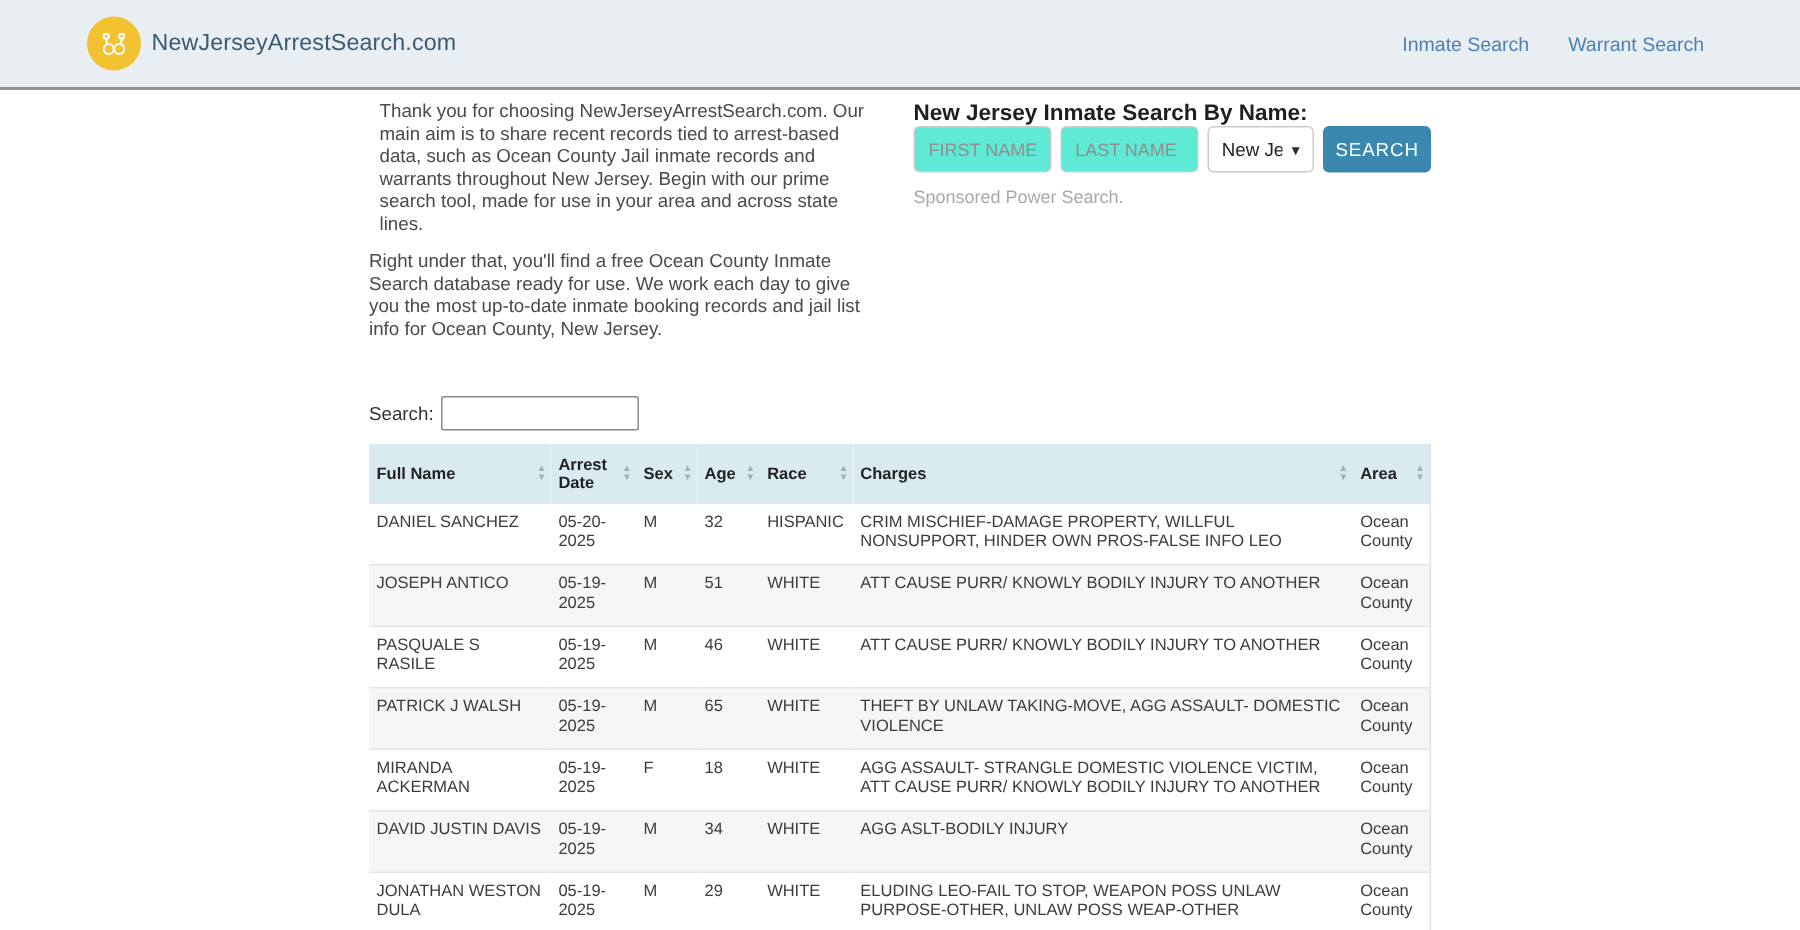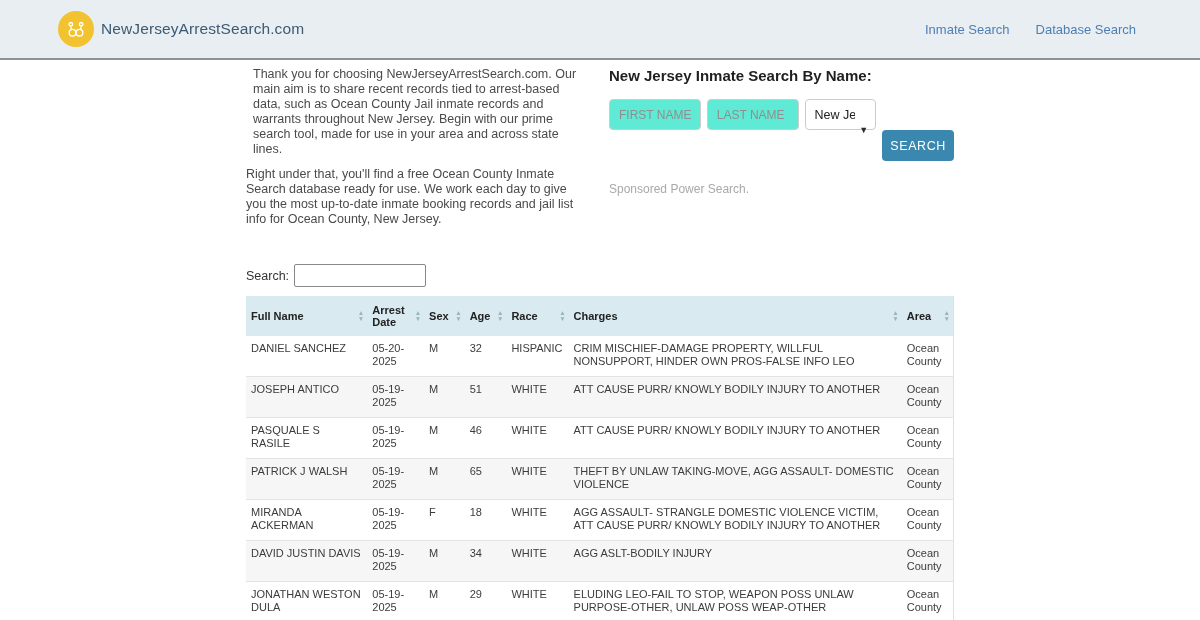--- a/index.html
+++ b/index.html
@@ -27,21 +27,21 @@
   
   .container { width: 708px; margin: 0 auto; padding-top: 7px; }
   .top-cols { display: flex; gap: 24px; }
   .intro-col { flex: 1 1 50%; }
   .form-col { flex: 0 0 345px; }
 
   .intro-title { font-size: 18px; font-weight: 400; color: #3a3a3a; margin-bottom: 9px; }
   .intro-col p { font-size: 12.5px; line-height: 15px; color: var(--text_body, #4a4a4a); margin-bottom: 10px; }
   .intro-col p.indent { margin-left: 7px; }
 
-  .form-heading { font-size: 15px; font-weight: bold; color: #1f1f1f; margin-bottom: 15px; }
+  .form-heading { font-size: 15px; font-weight: bold; color: #1f1f1f; }
   .form-row { display: flex; gap: 6px; }
   .form-row .field { flex: 1 1 0; min-width: 0; }
   .text-field {
     width: 100%; height: 31px; border: 1px solid #cccccc; border-radius: 4px;
     padding: 0 9px; font-size: 12px; color: #333; background: #5eead4;
     font-family: "Liberation Sans", sans-serif;
   }
   .text-field::placeholder { color: #8f8f8f; font-size: 12px; }
   .select-wrap { position: relative; flex: 1 1 0; min-width: 0; }
   .state-select {
@@ -52,23 +52,22 @@
   }
   .select-caret {
     position: absolute; right: 8px; top: 50%; transform: translateY(-46%);
     font-size: 9px; color: #2b2b2b; pointer-events: none;
   }
   .search-btn {
     flex: 1 1 0; min-width: 0; height: 31px; border: none; border-radius: 4px;
     background: var(--button_bg, #3a87b0); color: var(--button_text, #fff);
     font-size: 12.5px; letter-spacing: 0.6px; cursor: pointer;
     font-family: "Liberation Sans", sans-serif;
-    margin-top: 31px;
-  }
-  .sponsored { margin-top: 21px; font-size: 12px; color: var(--muted, #a9a9a9); }
+  }
+  .sponsored { margin-top: 9px; font-size: 12px; color: var(--muted, #a9a9a9); }
 
   
   .table-controls {
     margin-top: 27px; display: flex; justify-content: space-between; align-items: center;
   }
   .entries { display: flex; align-items: center; gap: 6px; font-size: 12.5px; color: #333; }
   .entries select { font-size: 12px; height: 23px; font-family: "Liberation Sans", sans-serif; }
   .tbl-search { display: flex; align-items: center; gap: 5px; font-size: 12.5px; color: #333; }
   .tbl-search input {
     width: 132px; height: 23px; border: 1px solid #888888; border-radius: 2px;
@@ -108,21 +107,21 @@
         <circle cx="15.8" cy="16" r="3.6"></circle>
         <path d="M7 12.4 L6.2 8.8 M17 12.4 L17.8 8.8"></path>
         <rect x="4.6" y="5.2" width="3.6" height="3.1" rx="1"></rect>
         <rect x="15.8" y="5.2" width="3.6" height="3.1" rx="1"></rect>
       </svg>
     </span>
     <span class="brand-text">NewJerseyArrestSearch.com</span>
   </div>
   <nav class="top-nav">
     <a>Inmate Search</a>
-    <a>Database Search</a>
+    <a>Warrant Search</a>
   </nav>
 </header>
 
 <main class="container">
   <div class="top-cols">
     <section class="intro-col">
       <p class="indent">Thank you for choosing NewJerseyArrestSearch.com. Our main aim is to share recent records tied to arrest-based data, such as Ocean County Jail inmate records and warrants throughout New Jersey. Begin with our prime search tool, made for use in your area and across state lines.</p>
       <p>Right under that, you'll find a free Ocean County Inmate Search database ready for use. We work each day to give you the most up-to-date inmate booking records and jail list info for Ocean County, New Jersey.</p>
     </section>
 

